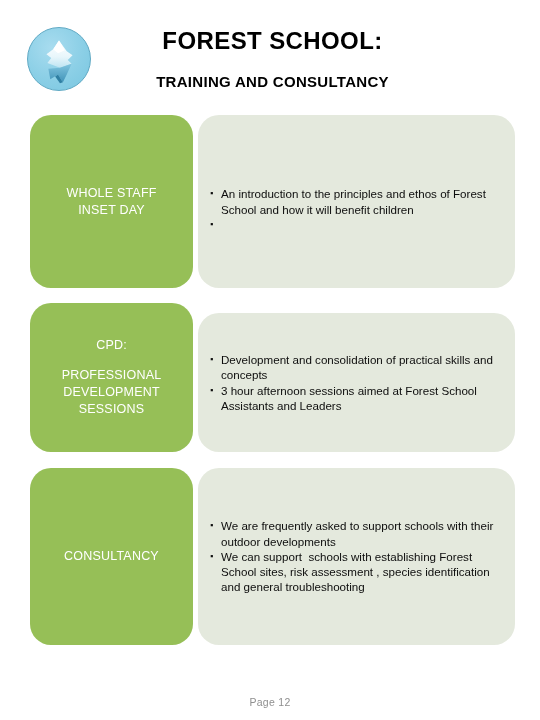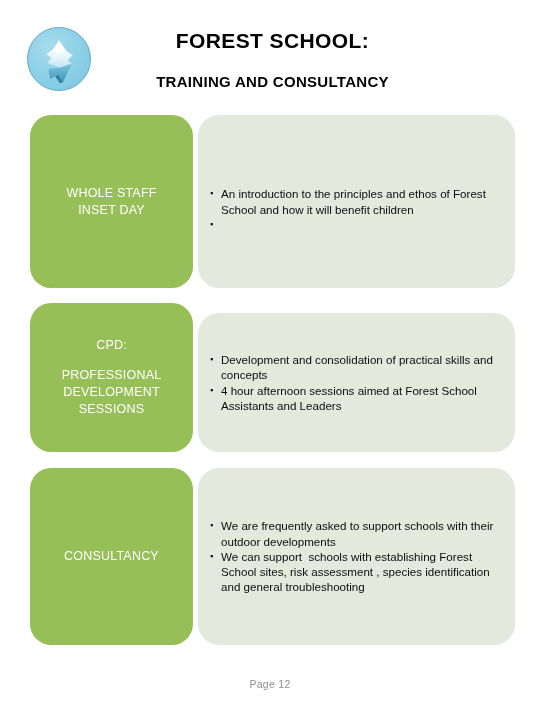--- a/index.html
+++ b/index.html
@@ -40,21 +40,21 @@
   .logo svg { display: block; width: 100%; height: 100%; }
 
   .title-wrap {
     position: absolute;
     left: 100px;
     top: 28px;
     width: 345px;
     text-align: center;
   }
   .title-line1 {
-    font-size: 21px;
+    font-size: 24px;
     font-weight: bold;
     color: #000000;
     letter-spacing: 0.4px;
     line-height: 26px;
     white-space: nowrap;
   }
   .title-line2 {
     font-size: 15px;
     font-weight: bold;
     color: #000000;
@@ -131,21 +131,21 @@
   #row1 .desc-box { top: 115px; height: 173px; }
   #row2 .cat-box  { top: 303px; height: 149px; }
   #row2 .desc-box { top: 313px; height: 139px; }
   #row3 .cat-box  { top: 468px; height: 177px; }
   #row3 .desc-box { top: 468px; height: 177px; }
 
   
   .page-footer {
     position: absolute;
     left: 0;
-    top: 678px;
+    top: 696px;
     width: 540px;
     text-align: center;
     font-size: 10.5px;
     color: #8f8f8f;
     letter-spacing: 0.3px;
   }
 </style>
 </head>
 <body>
 
@@ -192,21 +192,21 @@
   <div class="row" id="row2">
     <div class="cat-box">
       <div class="cat-label stacked">
         <div>CPD:</div>
         <div class="cat-sub">PROFESSIONAL DEVELOPMENT SESSIONS</div>
       </div>
     </div>
     <div class="desc-box">
       <ul class="bullets">
         <li><span class="bullet-mark">▪</span><span>Development and consolidation of practical skills and concepts</span></li>
-        <li><span class="bullet-mark">▪</span><span>4 hour afternoon sessions aimed at Forest School Assistants and Leaders</span></li>
+        <li><span class="bullet-mark">▪</span><span>3 hour afternoon sessions aimed at Forest School Assistants and Leaders</span></li>
       </ul>
     </div>
   </div>
 
   <div class="row" id="row3">
     <div class="cat-box">
       <div class="cat-label">CONSULTANCY</div>
     </div>
     <div class="desc-box">
       <ul class="bullets">

